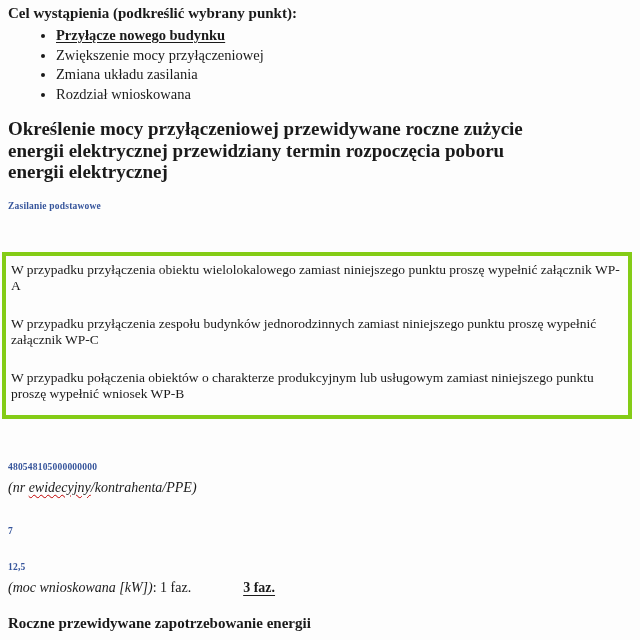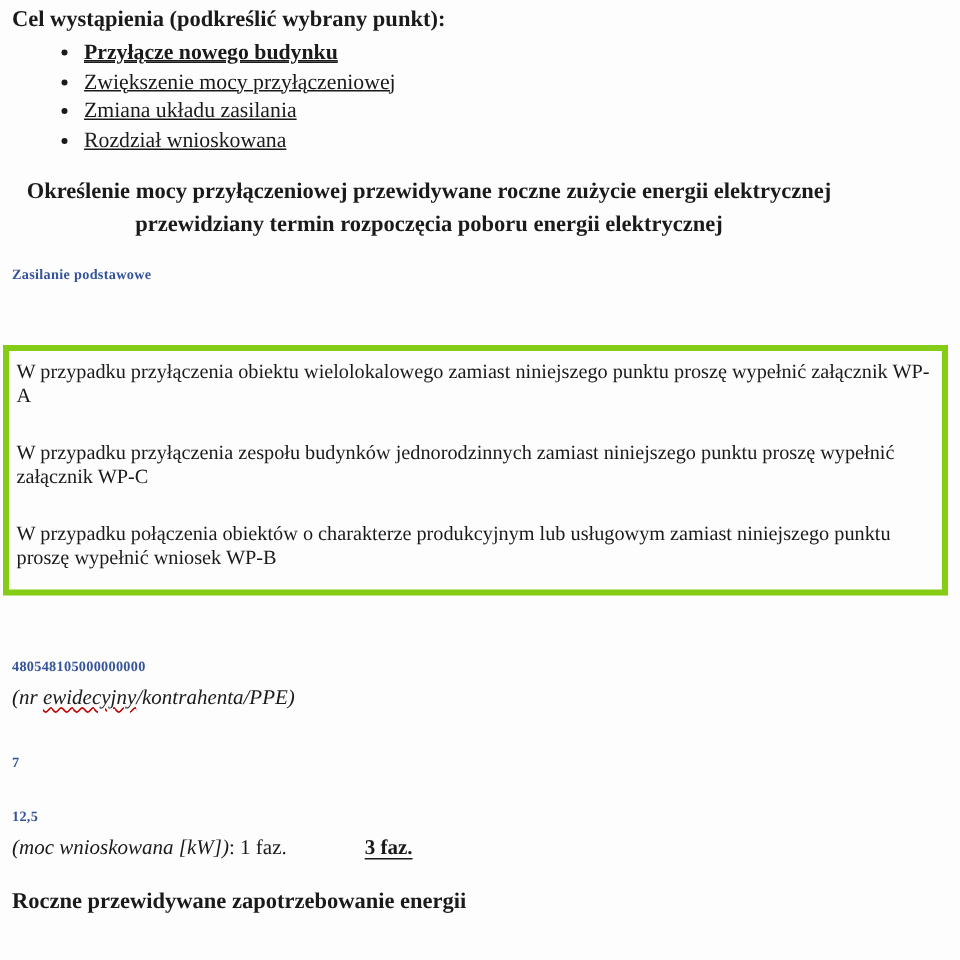--- a/index.html
+++ b/index.html
@@ -24,39 +24,37 @@
     font-size: 15px;
     font-weight: bold;
     line-height: 20px;
     margin: 0;
   }
 
   ul.goal-list {
     margin: 3px 0 0 0;
     padding-left: 48px;
     list-style: disc;
-    text-decoration: underline;
   }
   ul.goal-list li {
     font-size: 14.5px;
     line-height: 19.5px;
   }
   ul.goal-list li.selected {
     font-weight: bold;
     text-decoration: underline;
     text-underline-offset: 2px;
   }
 
   .intro-bold {
     margin-top: 14px;
-    font-size: 15px;
+    font-size: 19px;
     font-weight: bold;
     line-height: 21.5px;
     max-width: 630px;
-    text-align: center;
   }
 
   .field-blue {
     color: var(--field-blue);
     font-size: 9.5px;
     font-weight: bold;
     line-height: 12px;
     letter-spacing: 0.2px;
   }
   .supply-field { margin-top: 17px; }

